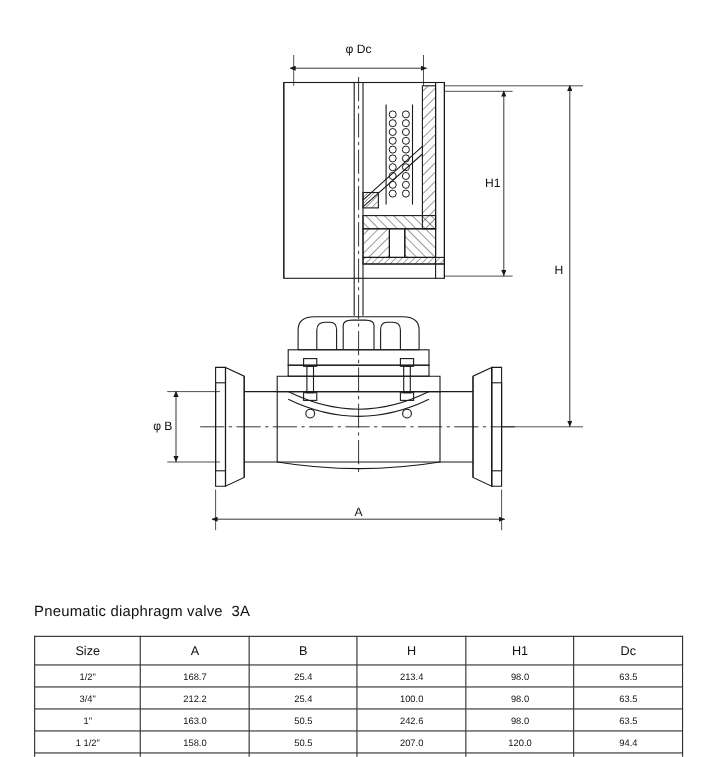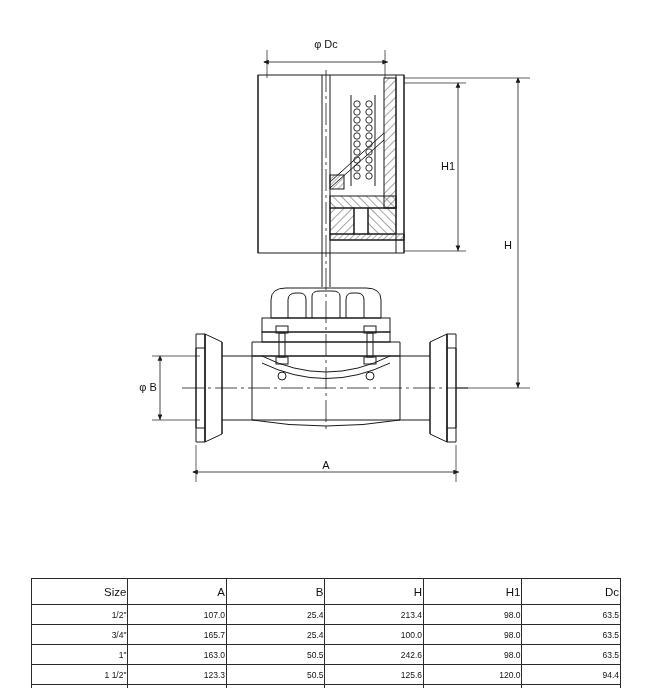--- a/index.html
+++ b/index.html
@@ -40,21 +40,21 @@
   table.spec {
     position: absolute;
     left: 31px;
     top: 578px;
     width: 590px;
     border-collapse: collapse;
     table-layout: fixed;
   }
   table.spec th, table.spec td {
     border: 1px solid #2b2b2b;
-    text-align: right;
+    text-align: center;
     color: #111;
   }
   table.spec th {
     height: 23px;
     font-size: 11.5px;
     font-weight: normal;
   }
   table.spec td {
     height: 17px;
     font-size: 8.5px;
@@ -226,20 +226,21 @@
 
     <g fill="#111111" font-family="Liberation Sans, sans-serif" font-size="11">
       <text x="326" y="48" text-anchor="middle">φ Dc</text>
       <text x="448" y="170" text-anchor="middle">H1</text>
       <text x="508" y="249" text-anchor="middle">H</text>
       <text x="148" y="391" text-anchor="middle">φ B</text>
       <text x="326" y="469" text-anchor="middle">A</text>
     </g>
   </svg>
 
+  <div class="caption">Pneumatic diaphragm valve  3A</div>
 
   <table class="spec">
     <colgroup>
       <col class="col-size">
         <col class="col-v">
         <col class="col-v">
         <col class="col-v">
         <col class="col-v">
         <col class="col-v">
     </colgroup>
@@ -249,47 +250,47 @@
         <th>A</th>
         <th>B</th>
         <th>H</th>
         <th>H1</th>
         <th>Dc</th>
       </tr>
     </thead>
     <tbody>
       <tr>
         <td>1/2"</td>
-        <td>107.0</td>
+        <td>168.7</td>
         <td>25.4</td>
         <td>213.4</td>
         <td>98.0</td>
         <td>63.5</td>
       </tr>
       <tr>
         <td>3/4"</td>
-        <td>165.7</td>
+        <td>212.2</td>
         <td>25.4</td>
         <td>100.0</td>
         <td>98.0</td>
         <td>63.5</td>
       </tr>
       <tr>
         <td>1"</td>
         <td>163.0</td>
         <td>50.5</td>
         <td>242.6</td>
         <td>98.0</td>
         <td>63.5</td>
       </tr>
       <tr>
         <td>1 1/2"</td>
-        <td>123.3</td>
+        <td>158.0</td>
         <td>50.5</td>
-        <td>125.6</td>
+        <td>207.0</td>
         <td>120.0</td>
         <td>94.4</td>
       </tr>
       <tr>
         <td>2"</td>
         <td>190.0</td>
         <td>64.0</td>
         <td>213.4</td>
         <td>120.0</td>
         <td>85.0</td>

